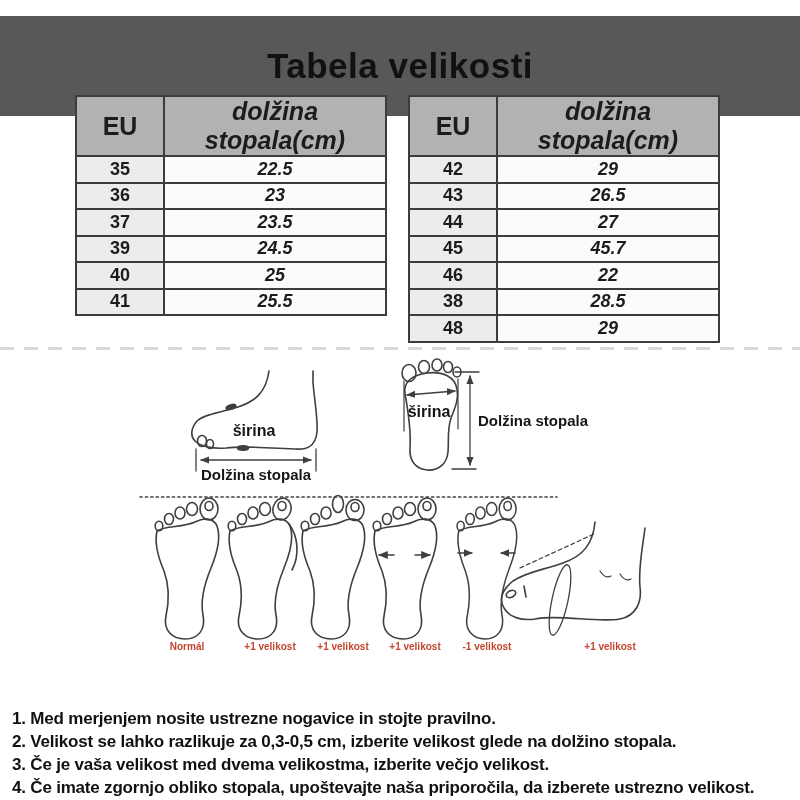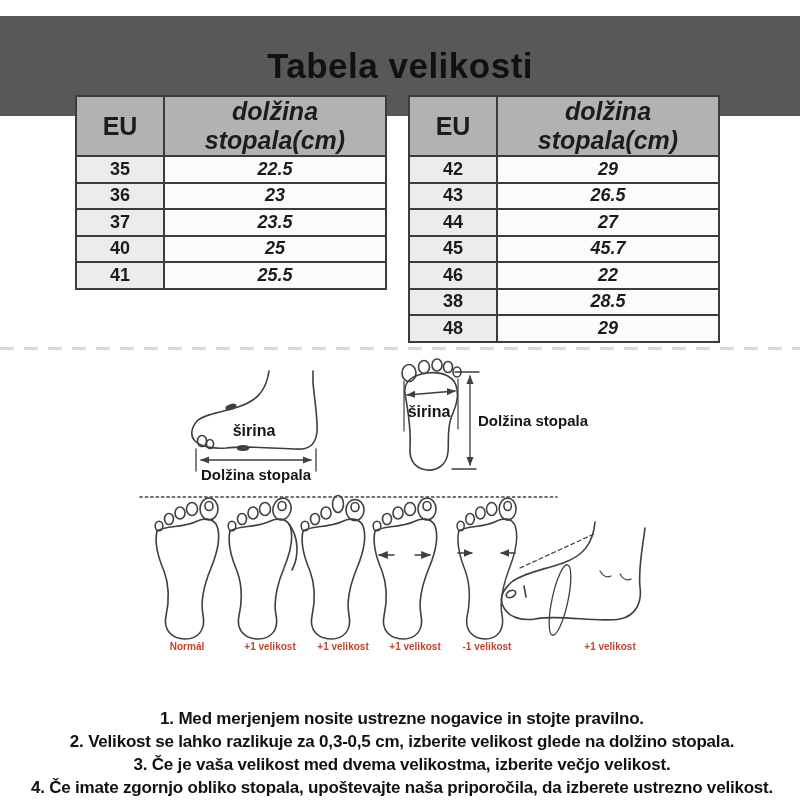--- a/index.html
+++ b/index.html
@@ -42,21 +42,21 @@
   .diagram{position:absolute;left:0;top:355px;}
   .diagram text{
     font-family:"Liberation Sans","DejaVu Sans",sans-serif;
     font-weight:bold;fill:#161616;
   }
   .foot-label{
     position:absolute;top:641px;transform:translateX(-50%);
     font-size:10px;font-weight:bold;color:var(--accent-red,#c2462f);
     white-space:nowrap;
   }
-  .instructions{position:absolute;left:12px;top:707px;width:780px;text-align:center;}
+  .instructions{position:absolute;left:12px;top:707px;width:780px;}
   .instructions div{
     font-size:17px;font-weight:bold;line-height:23px;color:#111;
     letter-spacing:-0.2px;white-space:nowrap;
   }
 </style>
 </head>
 <body>
 
 <div class="banner">
   <h1>Tabela velikosti</h1>
@@ -74,20 +74,24 @@
         <td class="c1">35</td>
         <td class="c2">22.5</td>
       </tr>
     <tr>
         <td class="c1">36</td>
         <td class="c2">23</td>
       </tr>
     <tr>
         <td class="c1">37</td>
         <td class="c2">23.5</td>
+      </tr>
+    <tr>
+        <td class="c1">39</td>
+        <td class="c2">24.5</td>
       </tr>
     <tr>
         <td class="c1">40</td>
         <td class="c2">25</td>
       </tr>
     <tr>
         <td class="c1">41</td>
         <td class="c2">25.5</td>
       </tr>
   </tbody>

